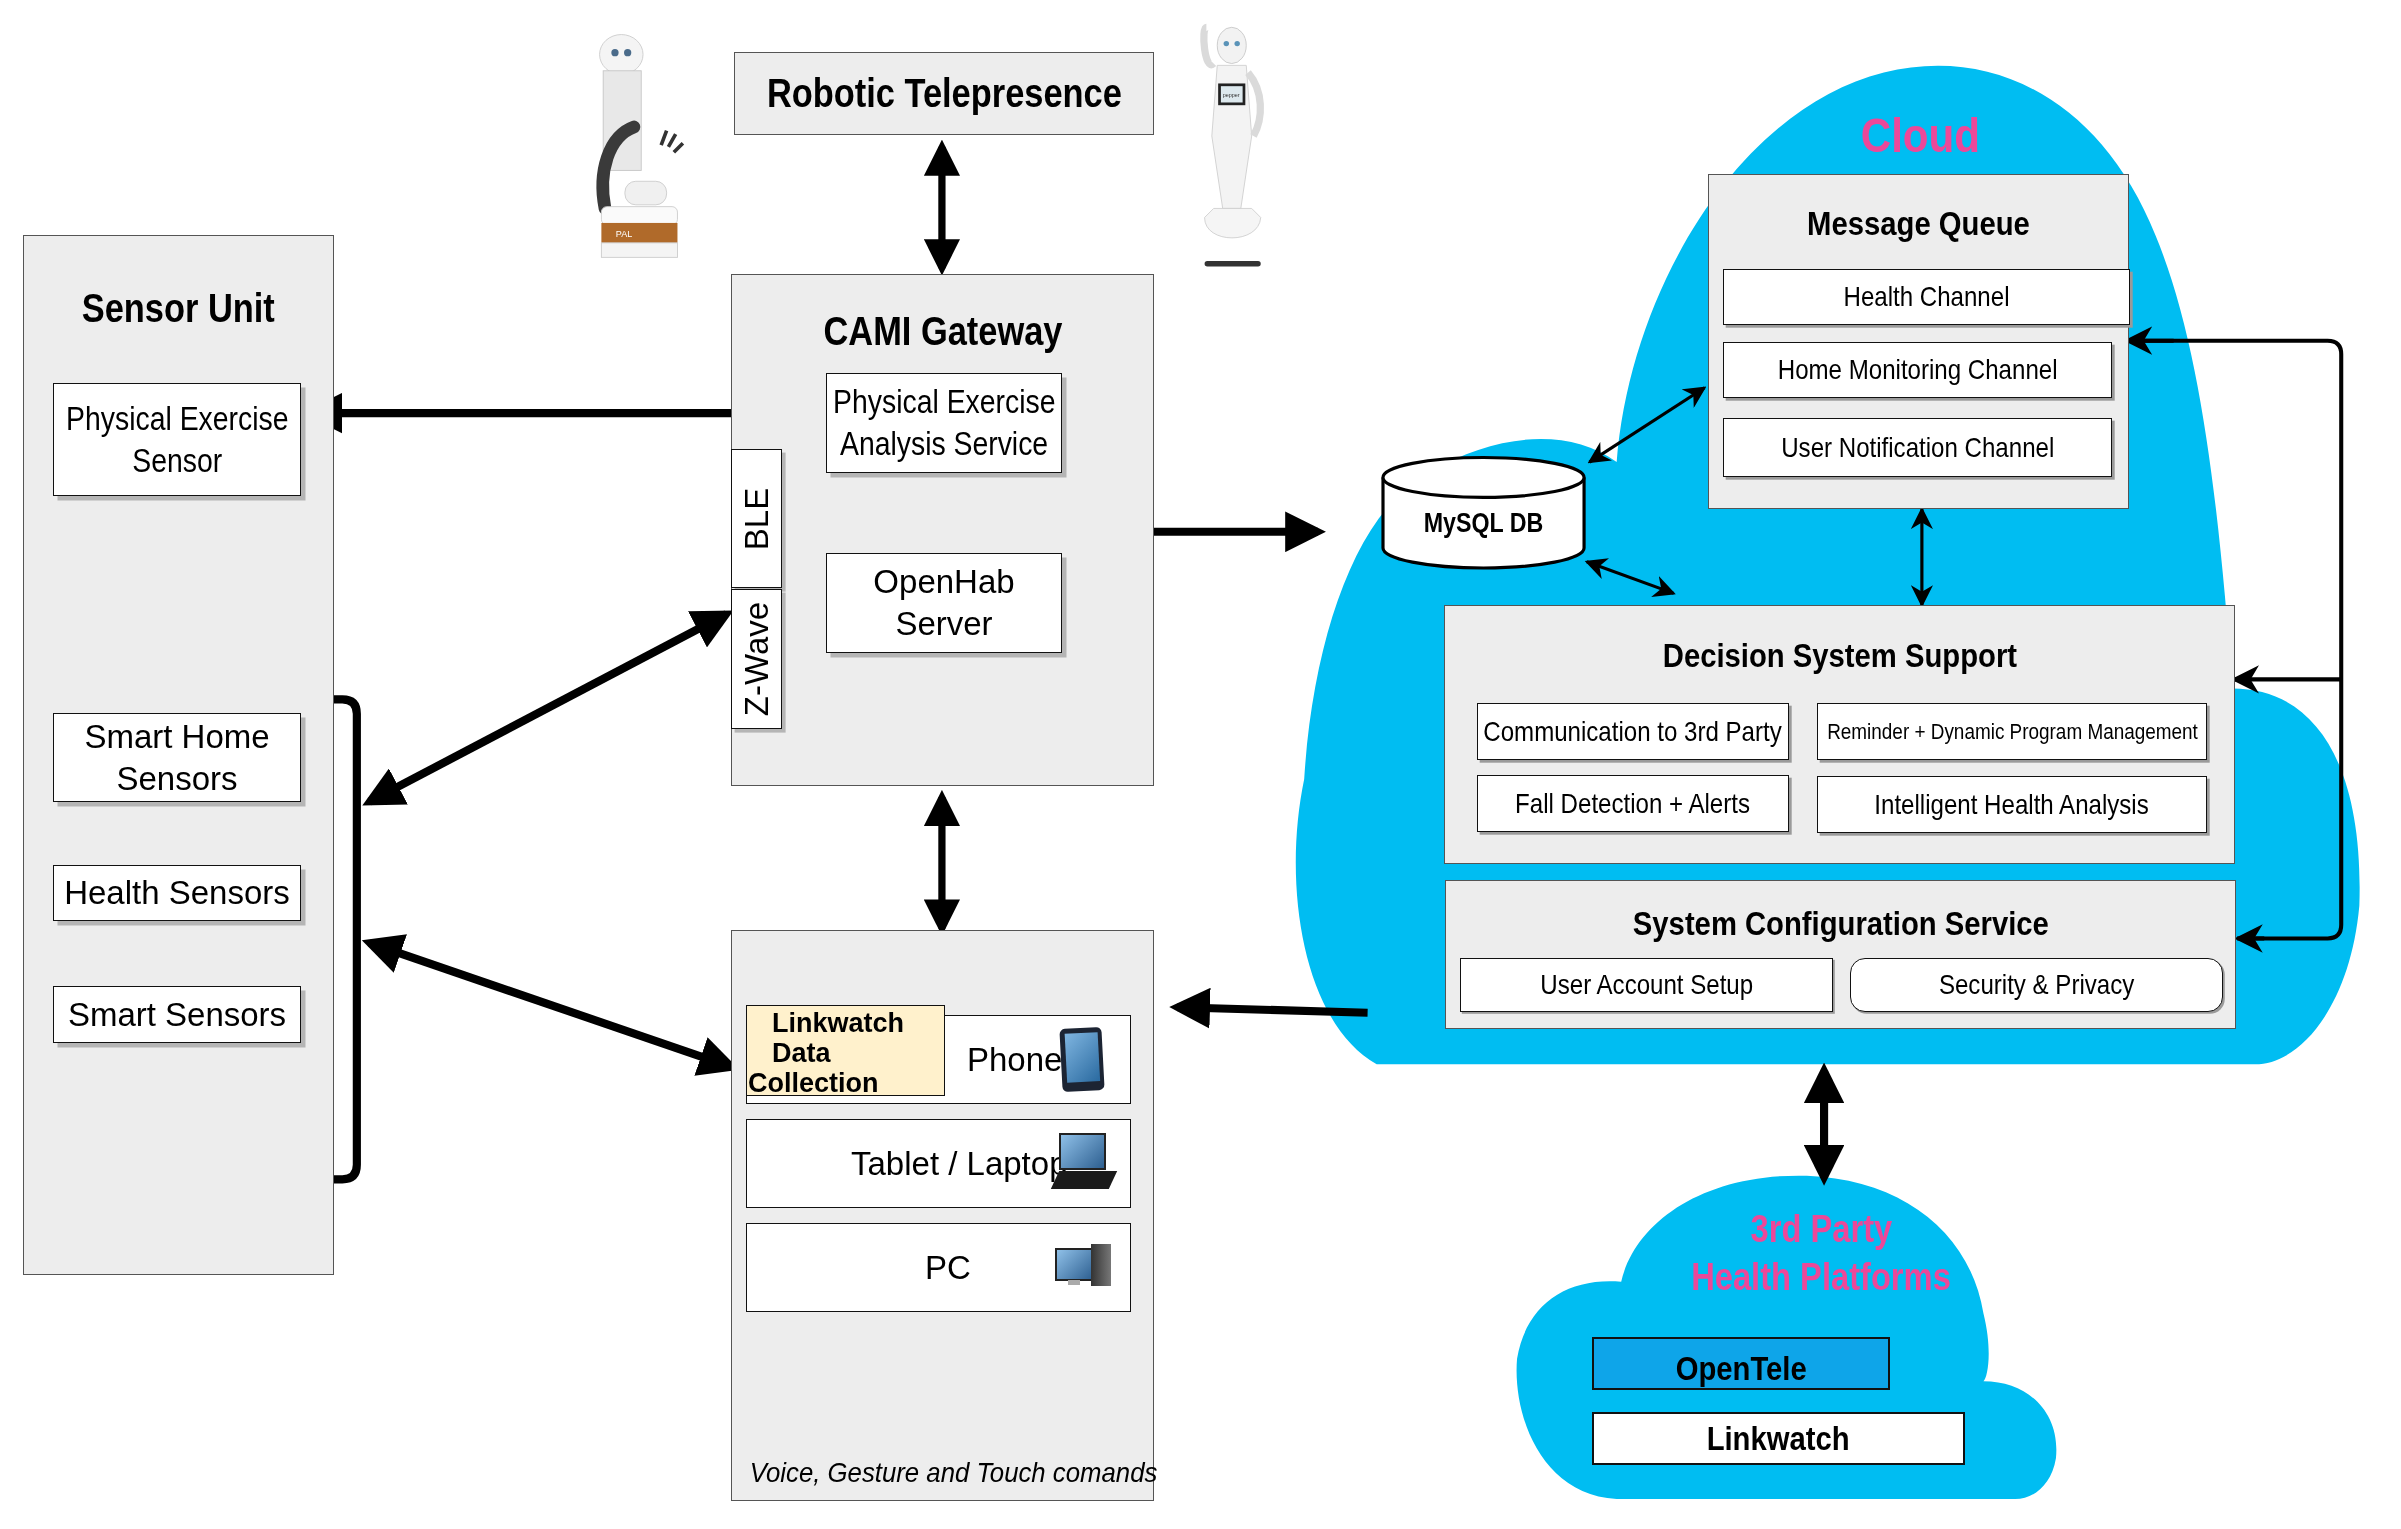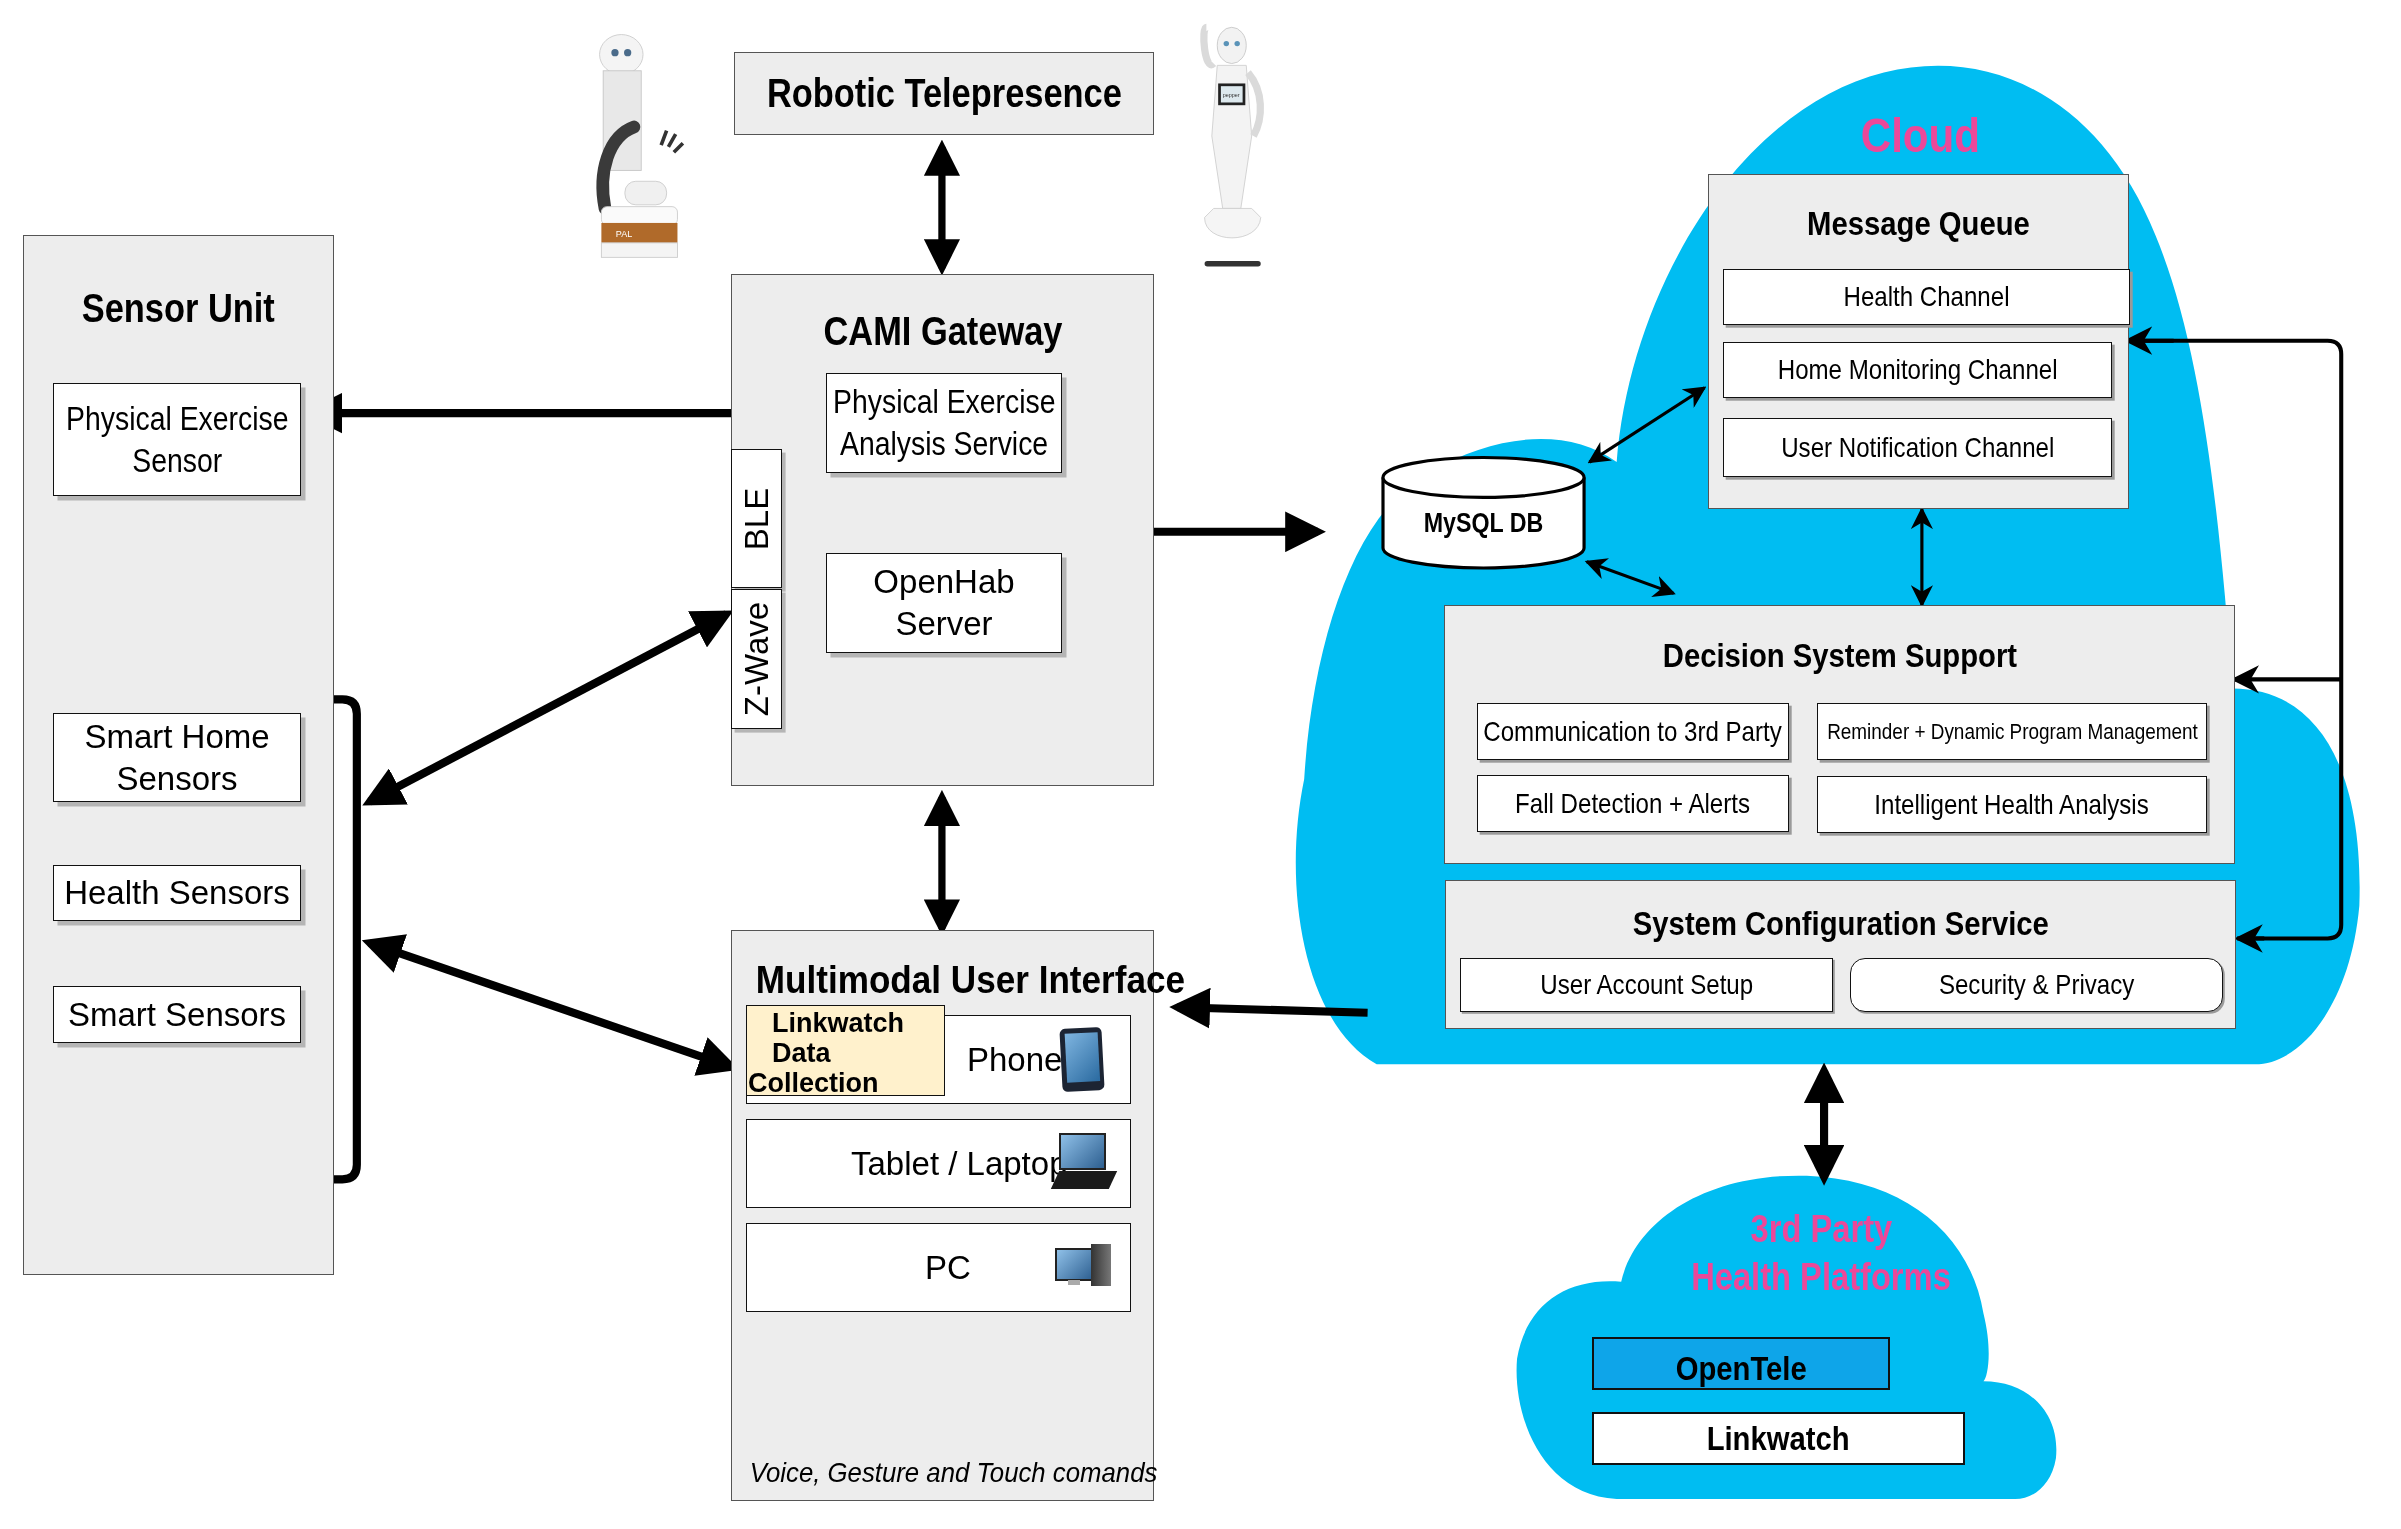--- a/index.html
+++ b/index.html
@@ -160,21 +160,20 @@
   <span>Server</span>
 </div>
 <div class="abs box" style="left:731px; top:449px; width:51px; height:139px; box-shadow:3.6px 3.6px 0 #b5b5b5;">
   <span class="vtext">BLE</span>
 </div>
 <div class="abs box" style="left:731px; top:589px; width:51px; height:140px; box-shadow:3.6px 3.6px 0 #b5b5b5;">
   <span class="vtext">Z-Wave</span>
 </div>
 
 <div class="abs panel" style="left:731px; top:930px; width:423px; height:571px;">
-  <div class="title" style="top:27px; font-size:39px;"><span class="cond" style="transform:scaleX(0.9);">Multimodal User Interface</span></div>
   <div style="position:absolute; left:0; right:0; bottom:11px; text-align:center; font-size:28px; font-style:italic;">
     <span class="cond" style="transform:scaleX(0.92);">Voice, Gesture and Touch comands</span>
   </div>
 </div>
 
 <div class="abs" style="left:746px; top:1015px; width:385px; height:89px; background:#fff; border:1.8px solid #111;">
   <span style="position:absolute; left:220px; top:25px; font-size:33px;">Phone</span>
   <div style="position:absolute; left:314px; top:11.8px; width:42px; height:63px; background:#1c2433; border-radius:5.4px; transform:rotate(-3deg);">
     <div style="position:absolute; left:4.5px; top:5.4px; width:33px; height:49px; background:linear-gradient(135deg,#7fb5e0,#2a6aa0);"></div>
   </div>

